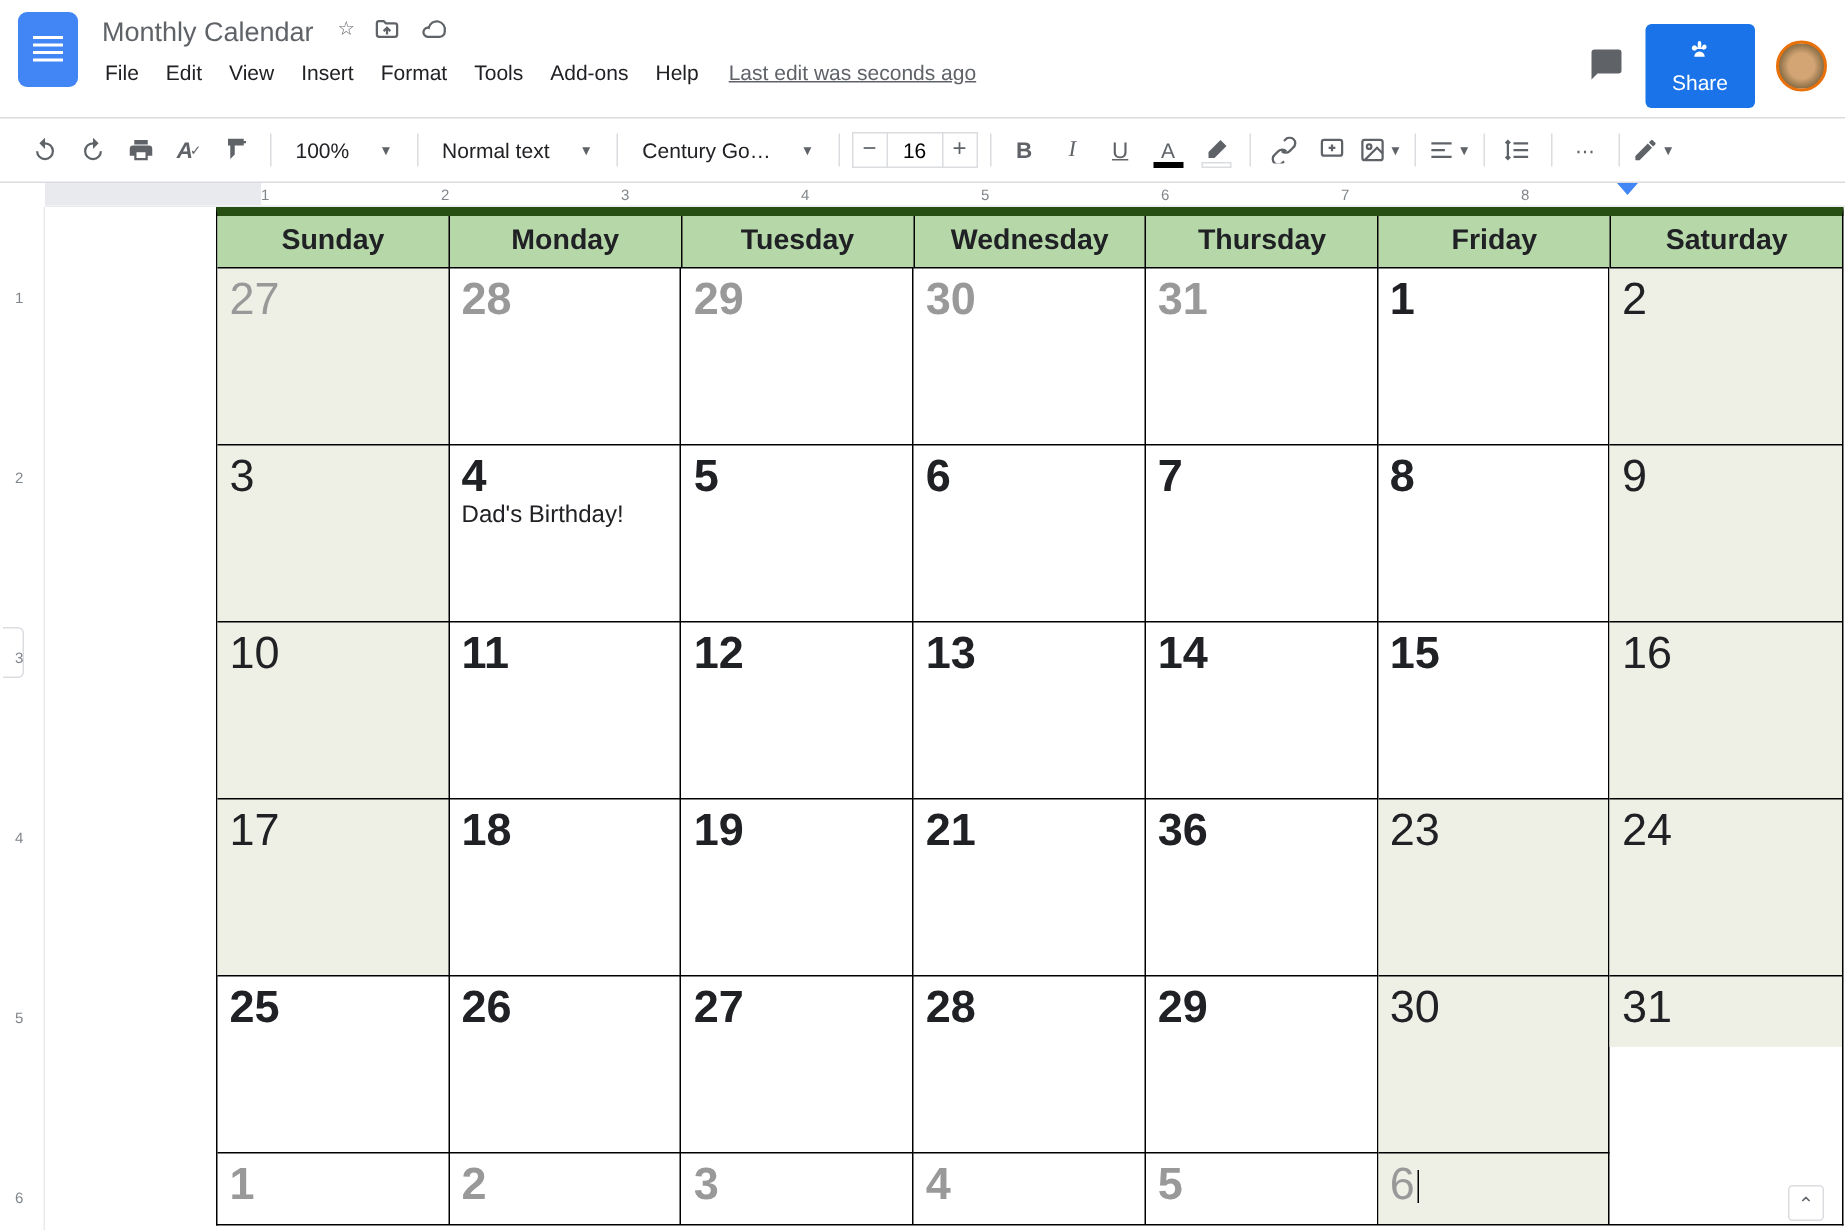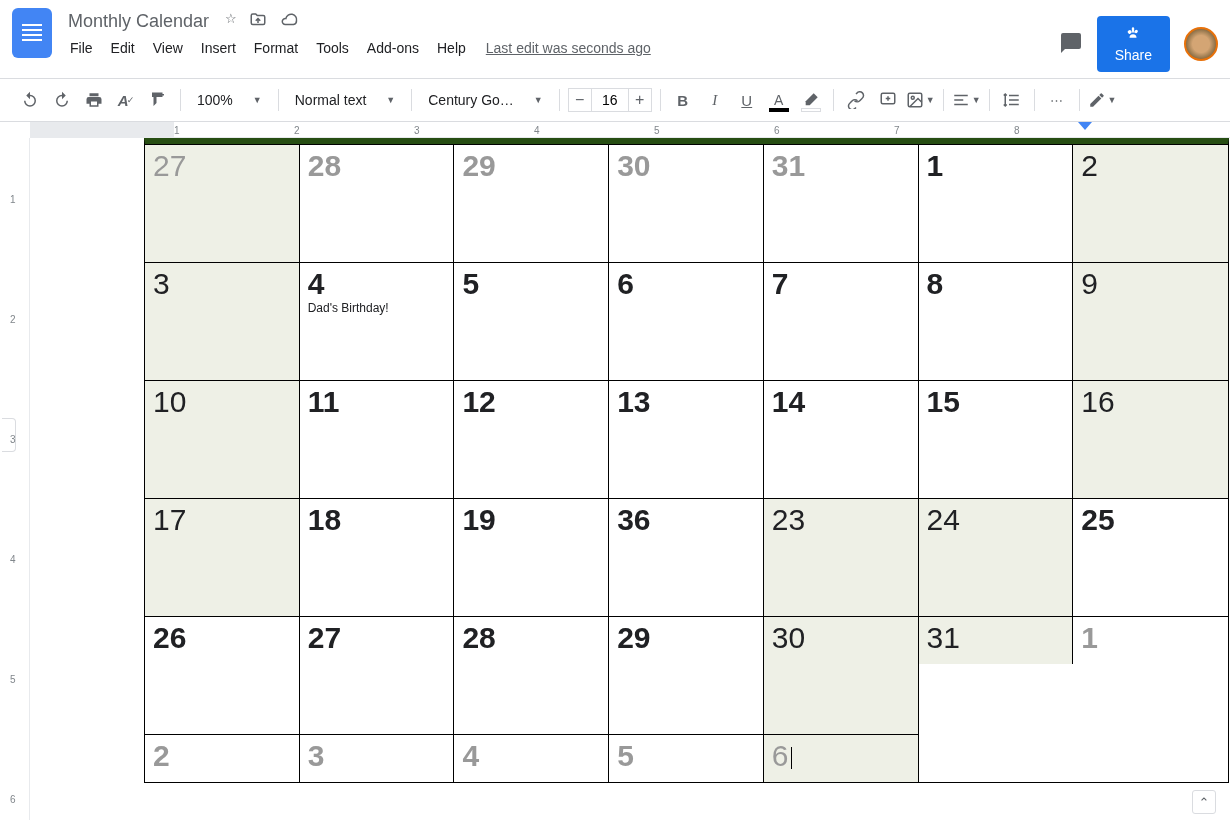--- a/index.html
+++ b/index.html
@@ -43,21 +43,21 @@
   .cal-head div { flex: 1; text-align: center; font-weight: bold; font-size: 19px; font-family: 'Century Gothic', Arial, sans-serif; padding: 6px 0; border-right: 1px solid #000; }
   .cal-head div:last-child { border-right: none; }
   .cal-body { display: grid; grid-template-columns: repeat(7,1fr); }
   .cell { border-right: 1px solid #000; border-top: 1px solid #000; height: 118px; padding: 4px 8px; font-family: 'Century Gothic', Arial, sans-serif; position: relative; }
   .cell:nth-child(7n) { border-right: none; }
   .cell.lastrow { height: 48px; }
   .cell .date { font-size: 30px; font-weight: normal; }
   .cell.bold .date { font-weight: bold; }
   .cell.muted .date { color: #999; }
   .cell.weekend { background: #eef0e6; }
-  .cell .event { font-size: 12px; margin-top: 0px; }
+  .cell .event { font-size: 16px; margin-top: 0px; }
   .cursor-caret { display:inline-block; width:1px; height:22px; background:#000; vertical-align: middle; margin-left:2px; animation: blink 1s step-end infinite;}
   @keyframes blink { 50% {opacity:0;} }
   .outline-tab { position:absolute; left:2px; top:280px; width:14px; height:34px; border:1px solid #dadce0; border-left:none; border-radius: 0 4px 4px 0; background:#fff; }
   .explore-fab { position:absolute; right:14px; bottom:18px; width:24px; height:24px; background:#fff; border:1px solid #dadce0; border-radius:3px; display:flex; align-items:center; justify-content:center;}
   .indent-marker { position:absolute; top:0px; }
   .indent-marker svg { display:block;}
 </style>
 </head>
 <body>
 
@@ -238,20 +238,29 @@
     <div class="outline-tab"></div>
   <div class="tick" style="top: 56px;">1</div>
       <div class="tick" style="top: 176px;">2</div>
       <div class="tick" style="top: 296px;">3</div>
       <div class="tick" style="top: 416px;">4</div>
       <div class="tick" style="top: 536px;">5</div>
       <div class="tick" style="top: 656px;">6</div>
     </div>
   <div class="page">
     <div class="calendar">
+      <div class="cal-head" id="cal-head">
+          <div>Sunday</div>
+          <div>Monday</div>
+          <div>Tuesday</div>
+          <div>Wednesday</div>
+          <div>Thursday</div>
+          <div>Friday</div>
+          <div>Saturday</div>
+        </div>
       <div class="cal-body" id="cal-body">
           <div class="cell weekend muted">
             <div class="date">27</div>
           </div>
           <div class="cell muted bold">
             <div class="date">28</div>
           </div>
           <div class="cell muted bold">
             <div class="date">29</div>
           </div>
@@ -313,20 +322,23 @@
           <div class="cell weekend">
             <div class="date">17</div>
           </div>
           <div class="cell bold">
             <div class="date">18</div>
           </div>
           <div class="cell bold">
             <div class="date">19</div>
           </div>
           <div class="cell bold">
+            <div class="date">21</div>
+          </div>
+          <div class="cell bold">
             <div class="date">36</div>
           </div>
           <div class="cell weekend">
             <div class="date">23</div>
           </div>
           <div class="cell weekend">
             <div class="date">24</div>
           </div>
           <div class="cell bold">
             <div class="date">25</div>

